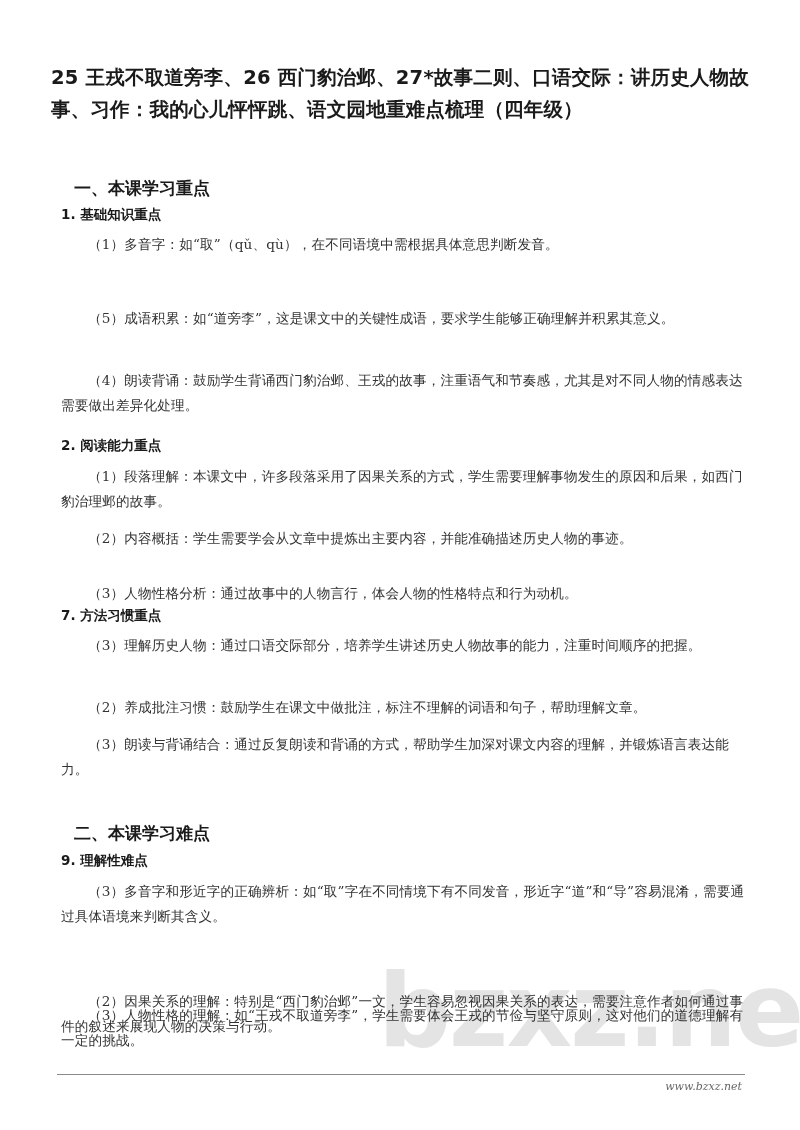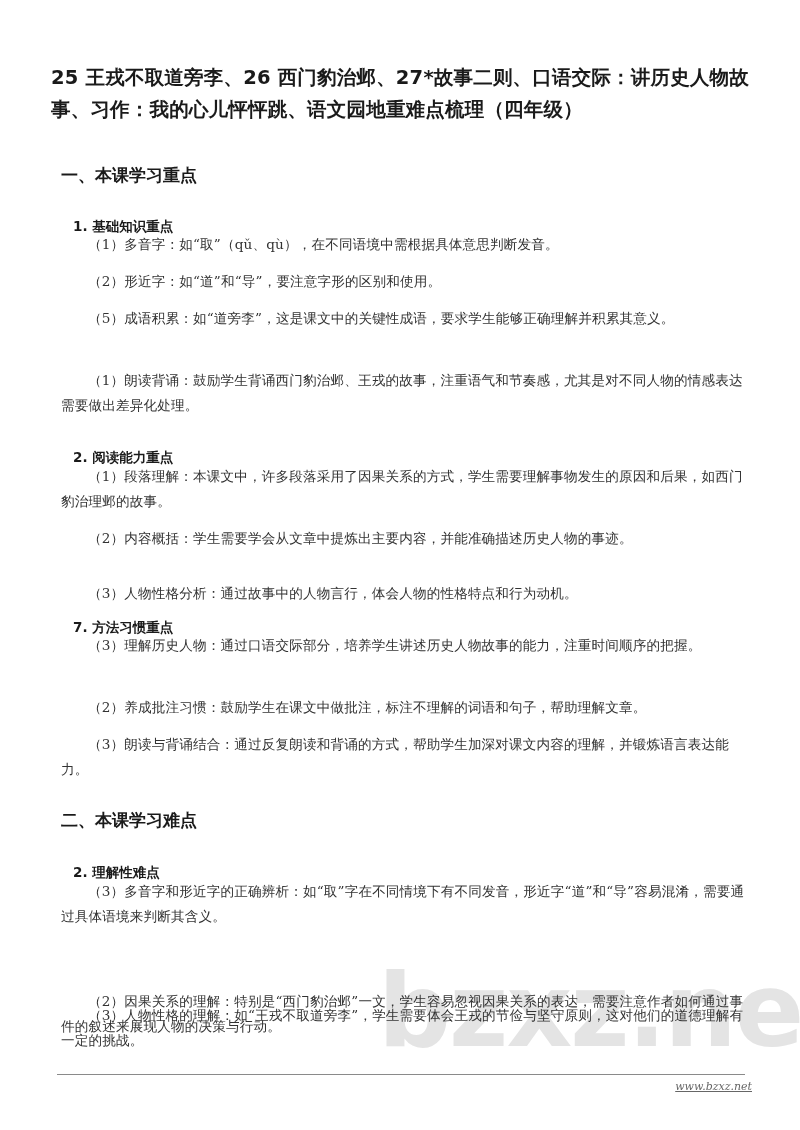--- a/index.html
+++ b/index.html
@@ -10,75 +10,74 @@
   }
   .page { position: absolute; left: 57px; top: 62px; width: 688px; }
   .title {
     font-family: "DejaVu Sans", "Liberation Sans", sans-serif;
     font-weight: bold; font-size: 19.5px; line-height: 32px;
     text-align: left; color: #1a1a1a; margin: 0 -6px 0 -6px; letter-spacing: 0.2px;
   }
   .h1 {
     font-family: "DejaVu Sans", "Liberation Sans", sans-serif;
     font-weight: bold; font-size: 17px; color: #1a1a1a;
-    margin: 4px; position: absolute; left: 0;
+    margin: 17px; position: absolute; left: 0;
   }
   .h2 {
     font-family: "DejaVu Sans", "Liberation Sans", sans-serif;
     font-weight: bold; font-size: 13.5px; color: #1a1a1a;
-    margin: 16px; position: absolute; left: 0; text-align: center;
+    margin: 4px; position: absolute; left: 0; text-align: center;
   }
   .p {
     position: absolute; left: 0; width: 688px; margin: 4px;
     font-size: 13.6px; line-height: 25px; color: #333;
     text-indent: 27px; letter-spacing: 0.15px;
   }
   .footer-rule {
     position: absolute; left: 57px; top: 1074px; width: 688px; height: 0;
     border-top: 1.5px solid #8a8a8a;
   }
   .footer-text {
-    position: absolute; right: 48px; top: 1080px;
+    position: absolute; right: 58px; top: 1080px;
     font-family: "DejaVu Serif", "Liberation Serif", serif; font-style: italic;
-    font-size: 11px; color: #666; text-decoration: underline;
+    font-size: 11px; color: #666;
   }
   .watermark {
     position: absolute; left: 378px; top: 960px;
     font-family: "DejaVu Sans", "Liberation Sans", sans-serif; font-weight: bold;
     font-size: 102px; color: #e4e4e4; letter-spacing: -2px; line-height: 1;
     z-index: 0; pointer-events: none;
   }
   .content { position: relative; z-index: 1; }
 </style>
 </head>
 <body>
 
 <div class="watermark">bzxz.net</div>
 
 <div class="page content">
   <div class="title">25 王戎不取道旁李、26 西门豹治邺、27*故事二则、口语交际：讲历史人物故事、习作：我的心儿怦怦跳、语文园地重难点梳理（四年级）</div>
 
   <div class="h1" style="top:98px">一、本课学习重点</div>
   <div class="h2" style="top:140px">1. 基础知识重点</div>
   <p class="p" style="top:166px">（1）多音字：如“取”（qǔ、qù），在不同语境中需根据具体意思判断发音。</p>
-  <p class="p" style="top:203px">（2）形近字：如“道”和“导”，要注意字形的区别和使用。</p>
   <p class="p" style="top:240px">（5）成语积累：如“道旁李”，这是课文中的关键性成语，要求学生能够正确理解并积累其意义。</p>
-  <p class="p" style="top:302px">（1）朗读背诵：鼓励学生背诵西门豹治邺、王戎的故事，注重语气和节奏感，尤其是对不同人物的情感表达需要做出差异化处理。</p>
+  <p class="p" style="top:302px">（4）朗读背诵：鼓励学生背诵西门豹治邺、王戎的故事，注重语气和节奏感，尤其是对不同人物的情感表达需要做出差异化处理。</p>
 
   <div class="h2" style="top:371px">2. 阅读能力重点</div>
   <p class="p" style="top:398px">（1）段落理解：本课文中，许多段落采用了因果关系的方式，学生需要理解事物发生的原因和后果，如西门豹治理邺的故事。</p>
   <p class="p" style="top:460px">（2）内容概括：学生需要学会从文章中提炼出主要内容，并能准确描述历史人物的事迹。</p>
   <p class="p" style="top:515px">（3）人物性格分析：通过故事中的人物言行，体会人物的性格特点和行为动机。</p>
 
   <div class="h2" style="top:541px">7. 方法习惯重点</div>
   <p class="p" style="top:567px">（3）理解历史人物：通过口语交际部分，培养学生讲述历史人物故事的能力，注重时间顺序的把握。</p>
   <p class="p" style="top:629px">（2）养成批注习惯：鼓励学生在课文中做批注，标注不理解的词语和句子，帮助理解文章。</p>
   <p class="p" style="top:666px">（3）朗读与背诵结合：通过反复朗读和背诵的方式，帮助学生加深对课文内容的理解，并锻炼语言表达能力。</p>
 
   <div class="h1" style="top:743px">二、本课学习难点</div>
-  <div class="h2" style="top:786px">2. 理解性难点</div>
+  <div class="h2" style="top:786px">9. 理解性难点</div>
   <p class="p" style="top:813px">（3）多音字和形近字的正确辨析：如“取”字在不同情境下有不同发音，形近字“道”和“导”容易混淆，需要通过具体语境来判断其含义。</p>
   <p class="p" style="top:923px">（2）因果关系的理解：特别是“西门豹治邺”一文，学生容易忽视因果关系的表达，需要注意作者如何通过事件的叙述来展现人物的决策与行动。</p>
   <p class="p" style="top:937px">（3）人物性格的理解：如“王戎不取道旁李”，学生需要体会王戎的节俭与坚守原则，这对他们的道德理解有一定的挑战。</p>
 </div>
 
 <div class="footer-rule"></div>
 <div class="footer-text">www.bzxz.net</div>
 
 </body></html>

